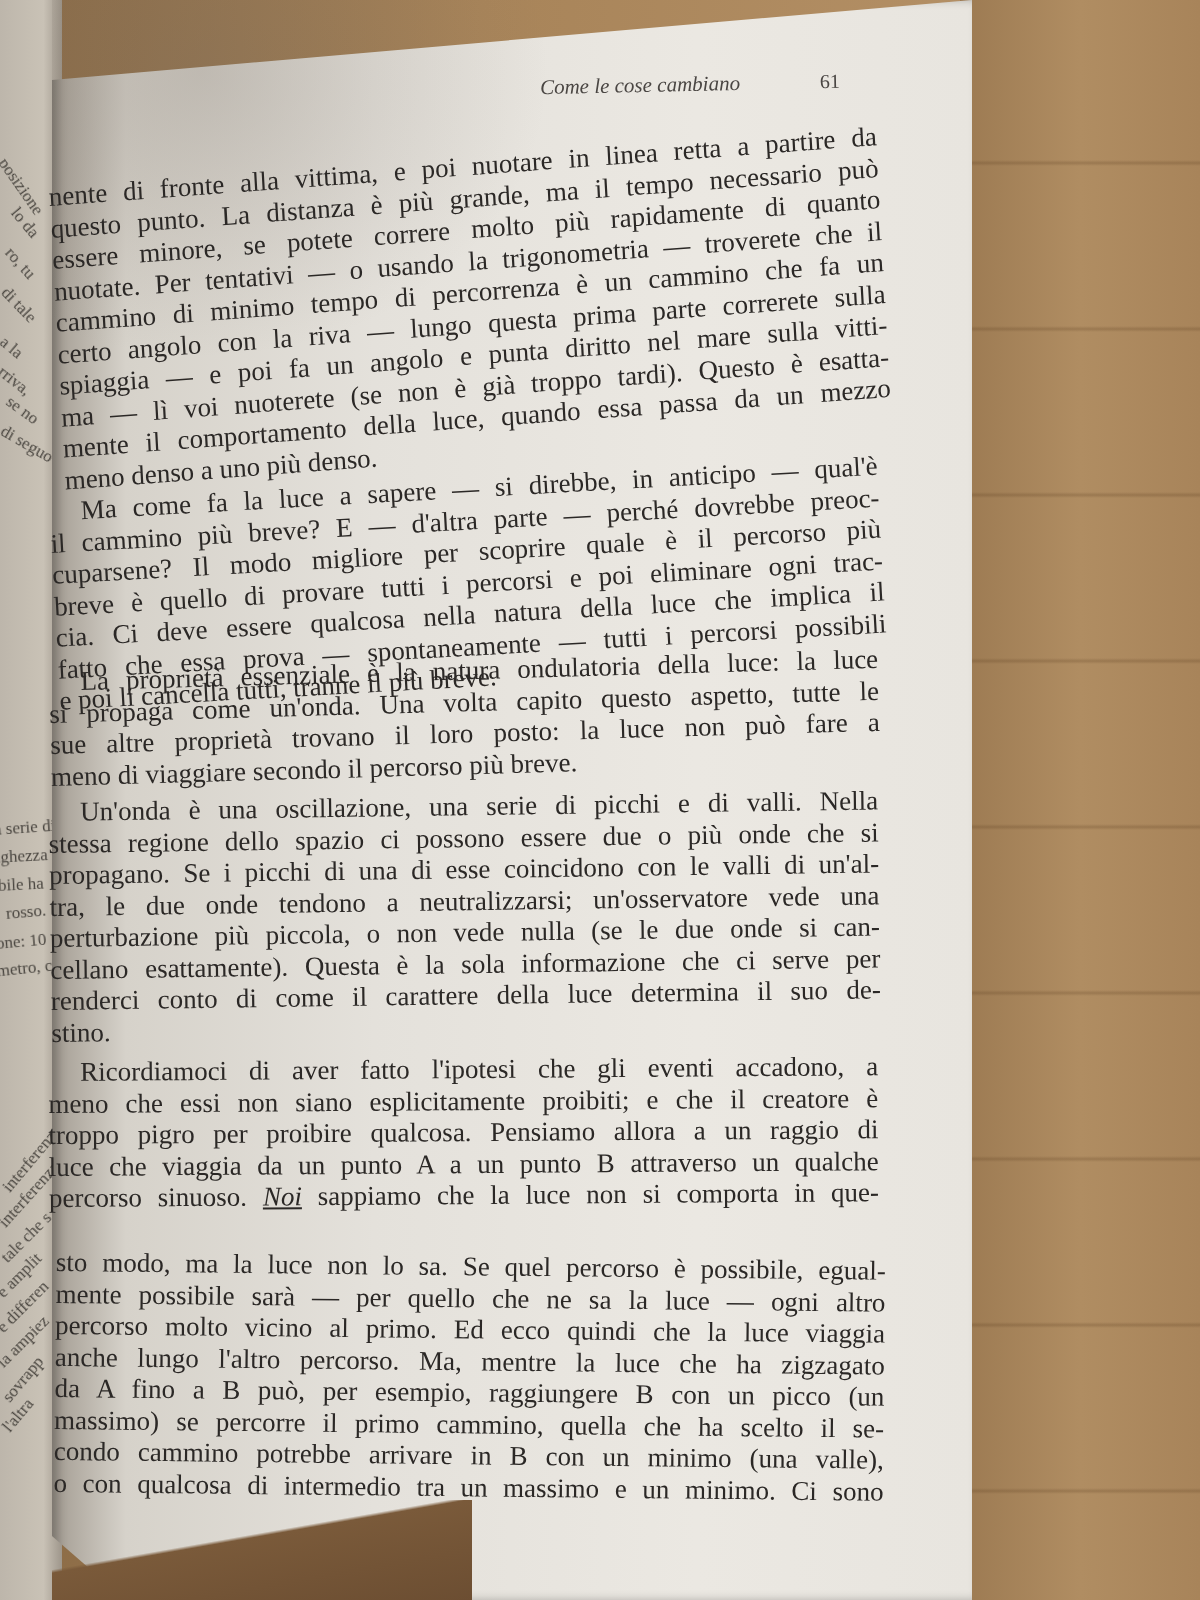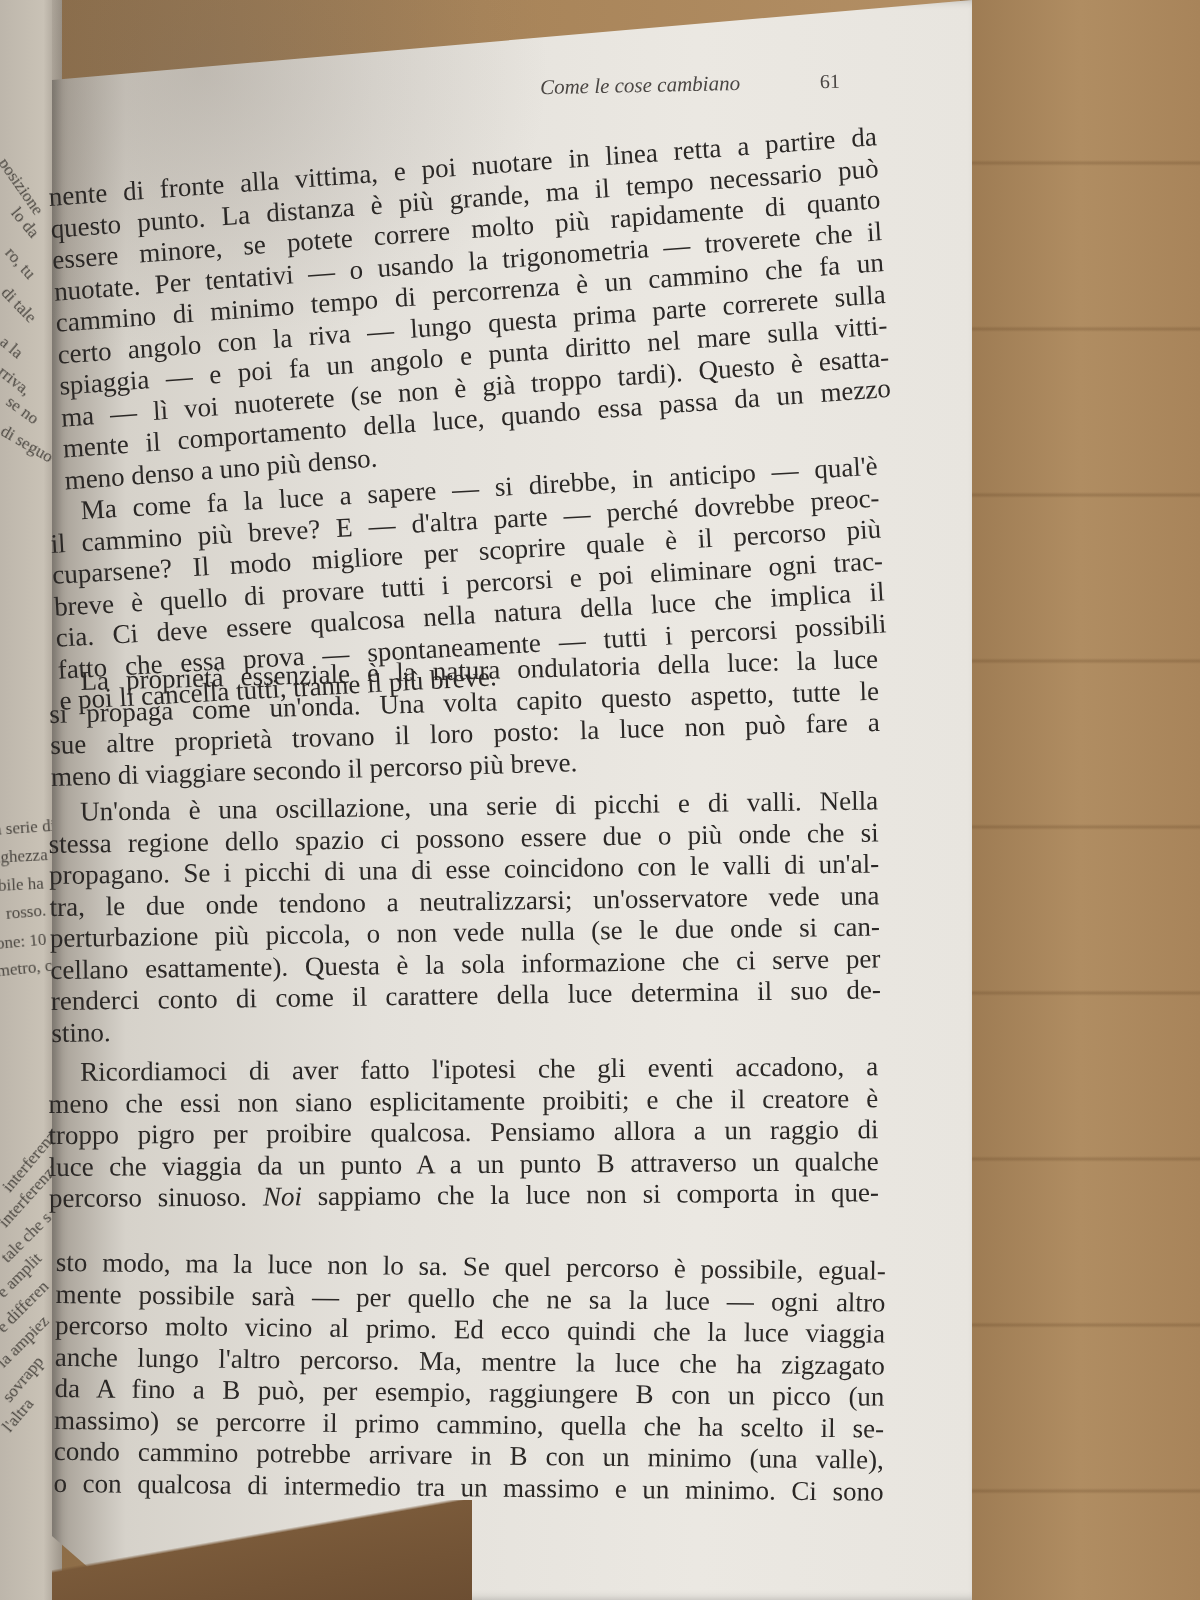--- a/index.html
+++ b/index.html
@@ -55,21 +55,21 @@
     height: 31.5px;
   }
   .line.last { text-align-last: left; }
   .line.indent { padding-left: 32px; }
   .blk1 { transform: rotate(-4.2deg) skewX(-1deg); transform-origin: left top; position: absolute; left: 0; top: 60px; width: 830px; }
   .blk2 { transform: rotate(-3.2deg); transform-origin: left top; position: absolute; left: 0; top: 375px; width: 830px; }
   .blk3 { transform: rotate(-1.6deg); transform-origin: left top; position: absolute; left: 0; top: 545px; width: 830px; }
   .blk4 { transform: rotate(-0.8deg); transform-origin: left top; position: absolute; left: 0; top: 675px; width: 830px; }
   .blk5 { transform: rotate(-0.4deg); transform-origin: left top; position: absolute; left: 0; top: 935px; width: 830px; }
   .blk6 { transform: rotate(0.6deg); transform-origin: left top; position: absolute; left: 8px; top: 1125px; width: 830px; }
-  .it { font-style: italic; }
+  .it { font-style: italic; text-decoration: underline; }
 </style>
 </head>
 <body>
 
 <div class="table-wood"></div>
 
 <div class="left-page">
   <span class="frag" style="left:2px;top:150px;transform:rotate(55deg)">posizione</span>
   <span class="frag" style="left:14px;top:200px;transform:rotate(50deg)">lo da</span>
   <span class="frag" style="left:8px;top:240px;transform:rotate(48deg)">ro, tu</span>

